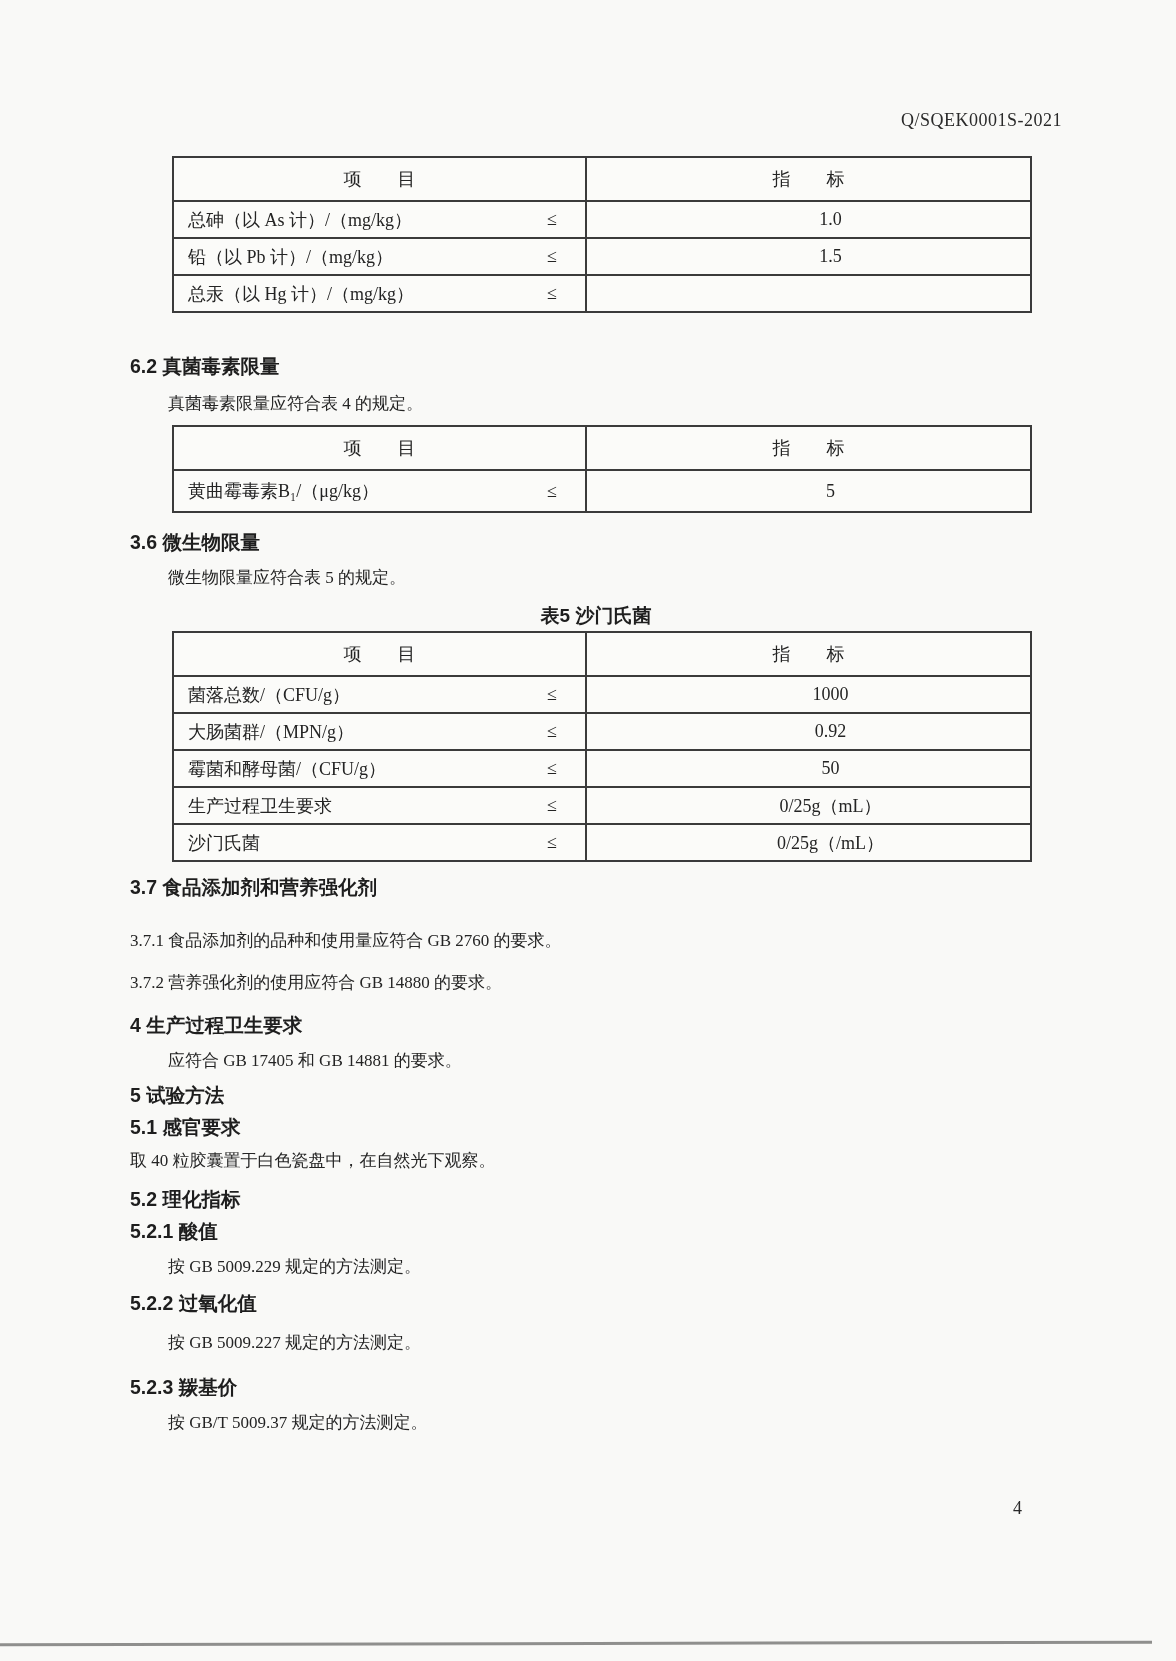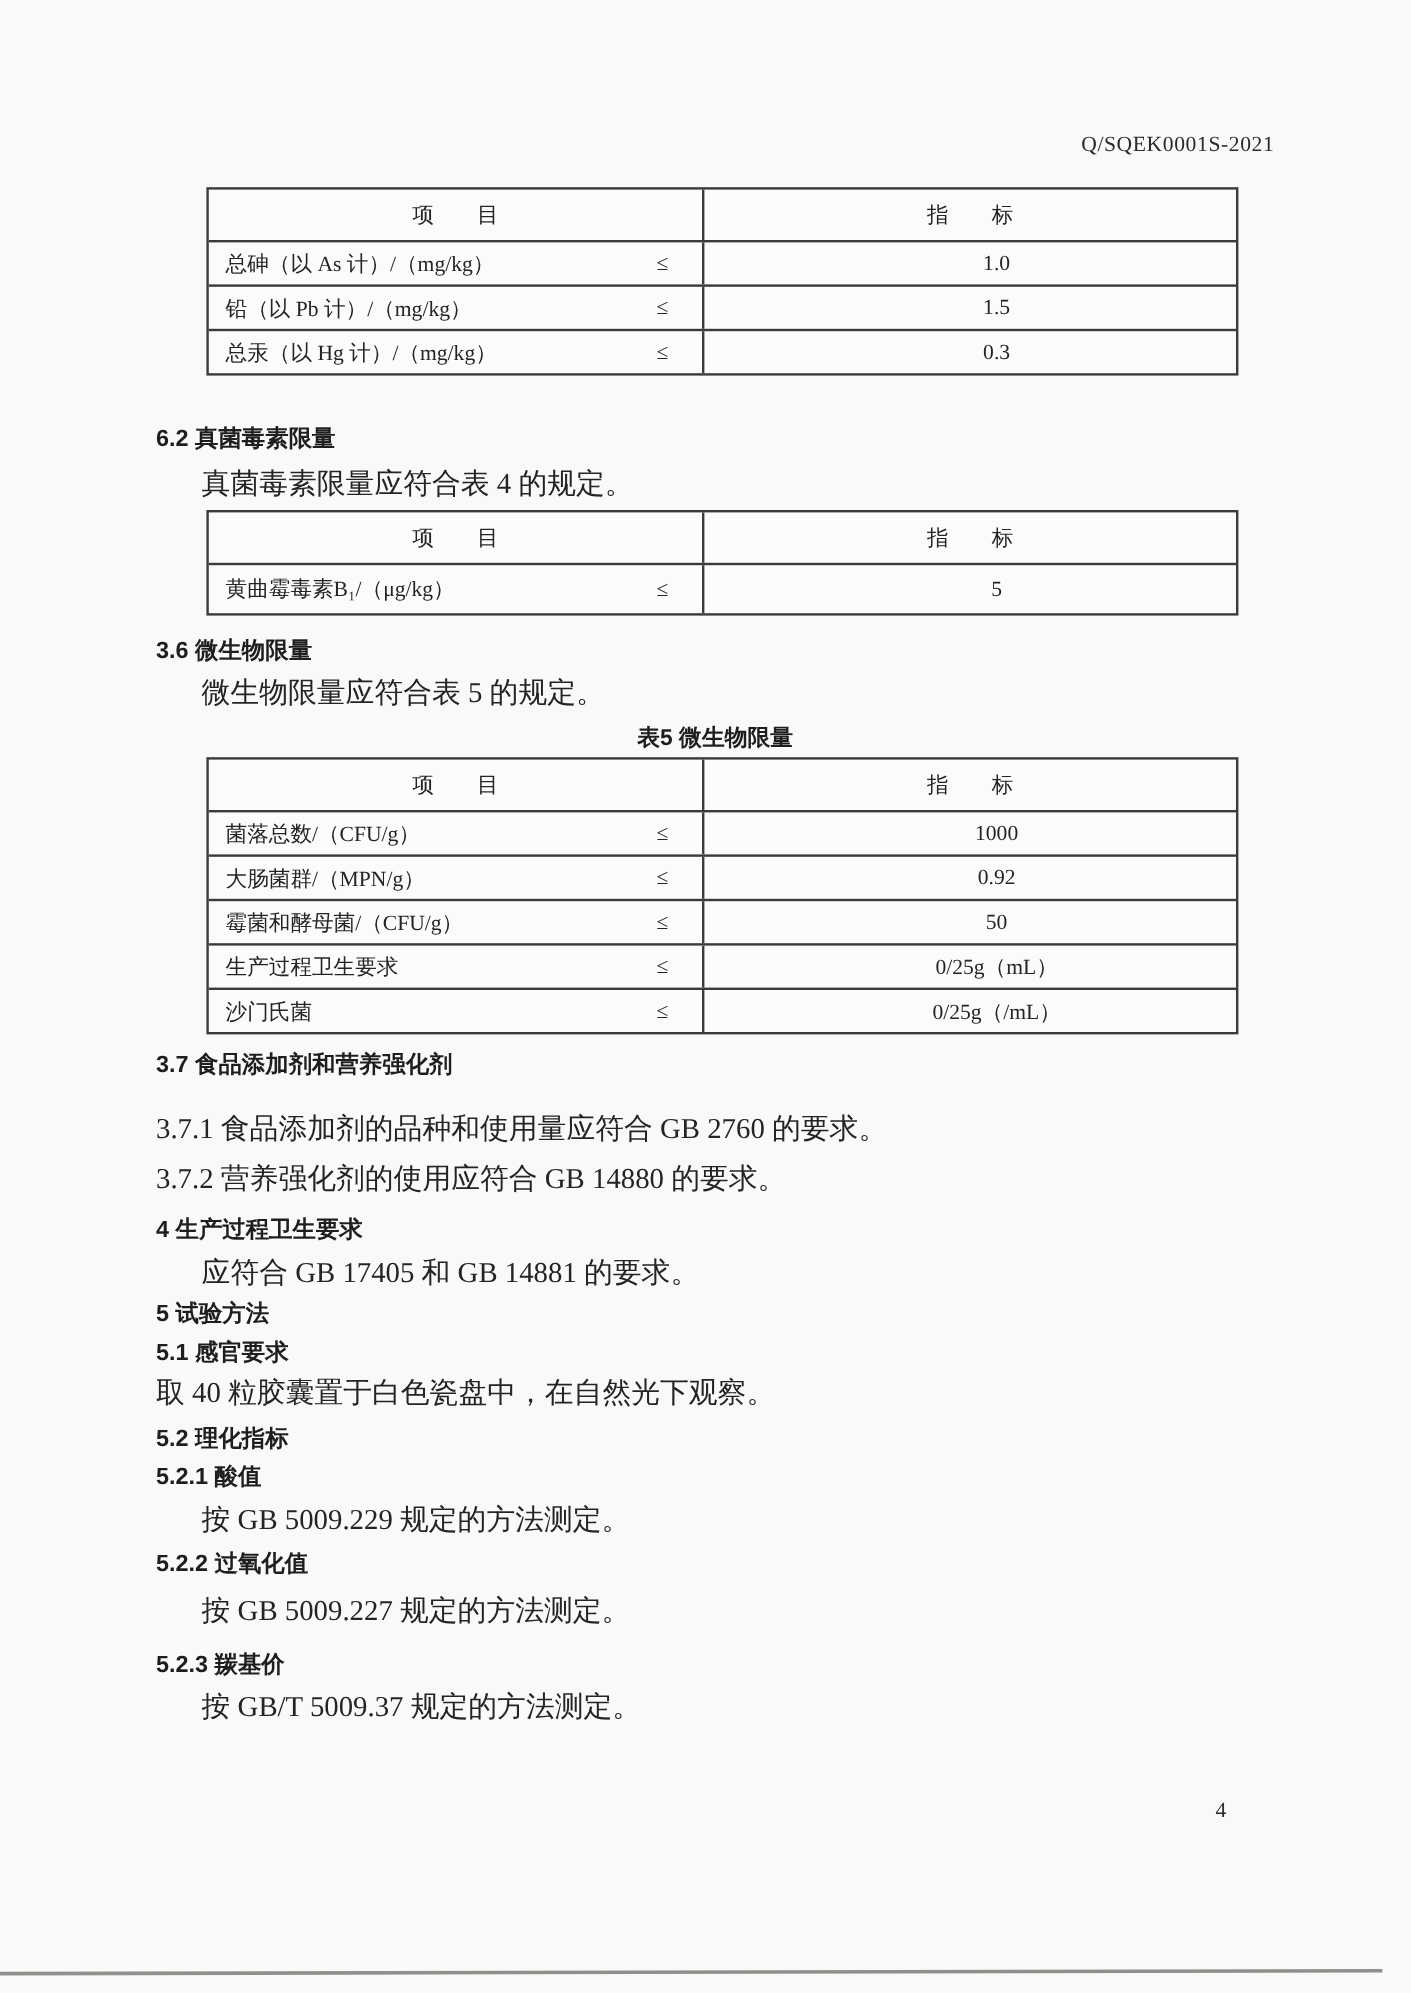--- a/index.html
+++ b/index.html
@@ -60,21 +60,21 @@
   
   .h {
     font-family: "Liberation Sans", "DejaVu Sans", sans-serif;
     font-weight: bold;
     font-size: 19.5px;
     line-height: 26px;
     color: #1e1e1e;
   }
   .p {
     font-family: "Liberation Serif", "DejaVu Serif", serif;
-    font-size: 24px;
+    font-size: 17px;
     line-height: 26px;
     color: #242424;
   }
   .indent { padding-left: 38px; }
   .caption {
     text-align: center;
     font-family: "Liberation Sans", "DejaVu Sans", sans-serif;
     font-weight: bold;
     font-size: 19px;
     line-height: 26px;
@@ -147,21 +147,20 @@
         <span>铅（以 Pb 计）/（mg/kg）</span>
         <span class="op">≤</span>
       </div>
       <div class="tcell c-value">1.5</div>
     </div>
     <div class="trow tdata-row">
       <div class="tcell c-item">
         <span>总汞（以 Hg 计）/（mg/kg）</span>
         <span class="op">≤</span>
       </div>
-      <div class="tcell c-value">0.3</div>
     </div>
   </div>
 
   <div class="h mt-h35">6.2 真菌毒素限量</div>
   <div class="p indent mt-p35">真菌毒素限量应符合表 4 的规定。</div>
 
 
   <div class="tbl mt-tbl4">
     <div class="trow thead-row">
       <div class="tcell c-item-h">项　　目</div>
@@ -172,21 +171,21 @@
         <span>黄曲霉毒素B₁/（μg/kg）</span>
         <span class="op">≤</span>
       </div>
       <div class="tcell c-value">5</div>
     </div>
   </div>
 
   <div class="h mt-h36">3.6 微生物限量</div>
   <div class="p indent mt-p36">微生物限量应符合表 5 的规定。</div>
 
-  <div class="caption mt-cap5">表5 微生物限量</div>
+  <div class="caption mt-cap5">表5 沙门氏菌</div>
 
   <div class="tbl mt-tbl5">
     <div class="trow thead-row">
       <div class="tcell c-item-h">项　　目</div>
       <div class="tcell c-value-h">指　　标</div>
     </div>
     <div class="trow tdata-row">
       <div class="tcell c-item">
         <span>菌落总数/（CFU/g）</span>
         <span class="op">≤</span>

